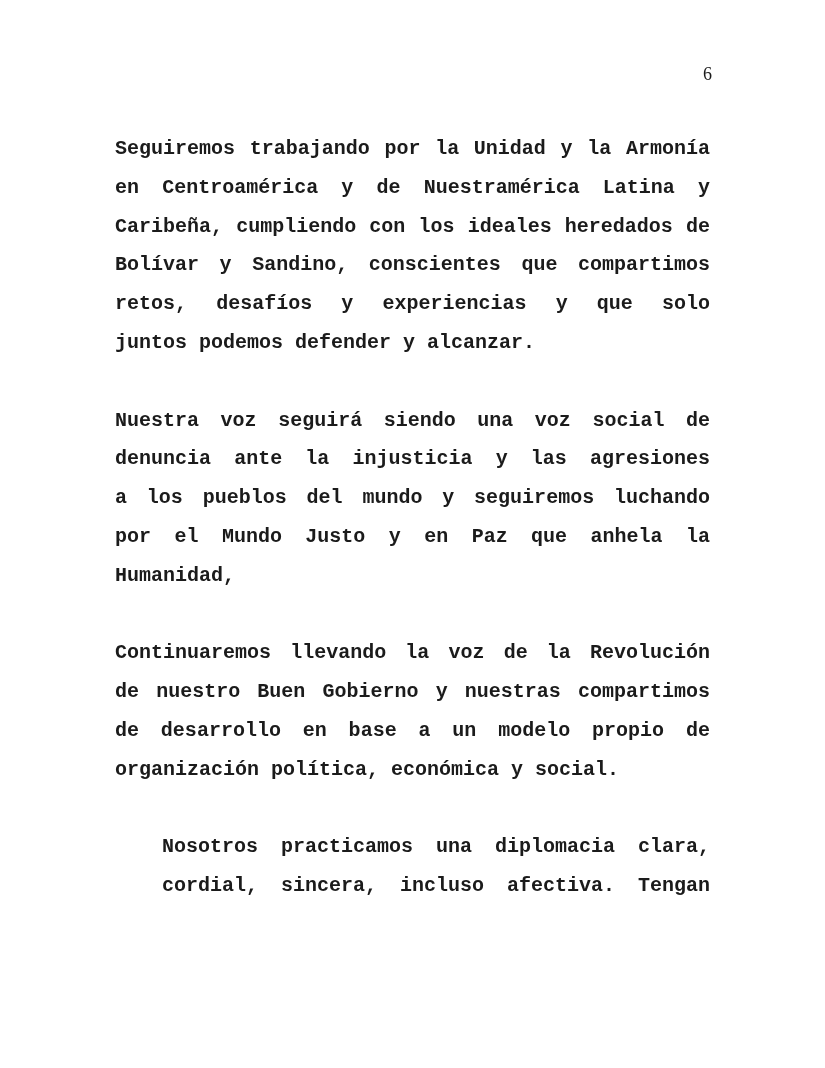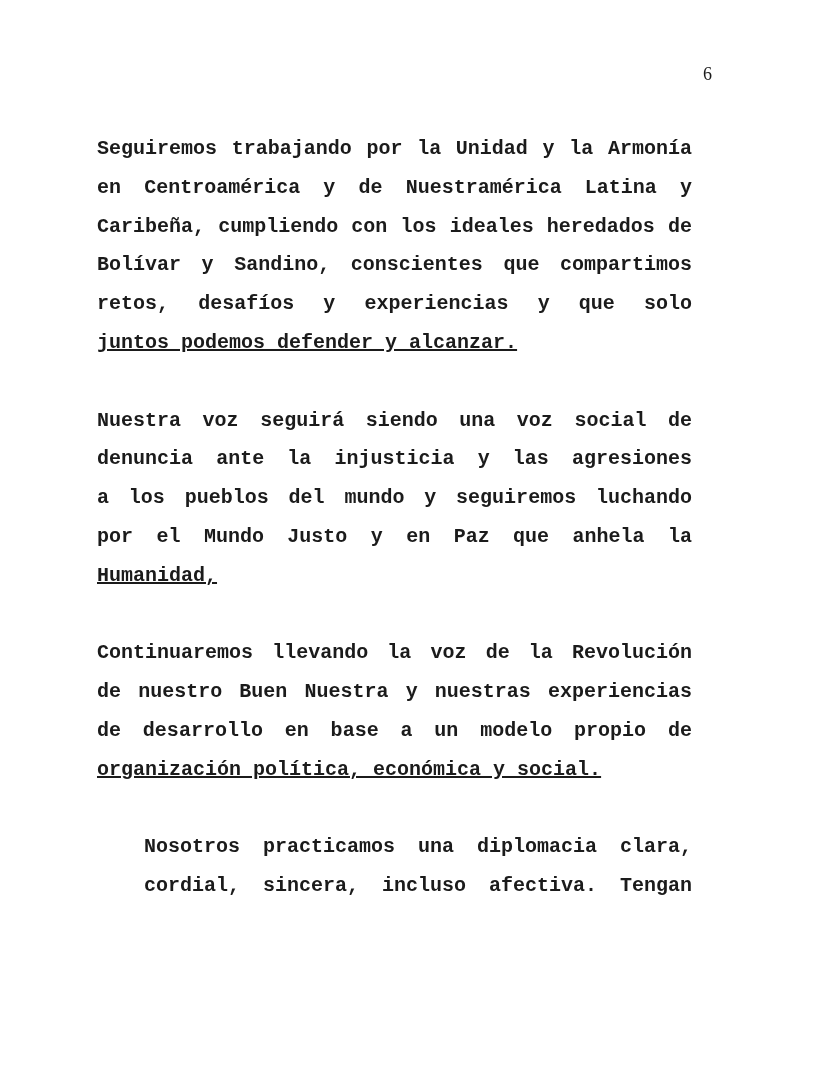--- a/index.html
+++ b/index.html
@@ -25,21 +25,21 @@
     left: 0;
     right: 113px;
     text-align: right;
     font-family: "Liberation Serif", "DejaVu Serif", serif;
     font-size: 18px;
     color: #1b1b1b;
   }
   .doc-body {
     position: absolute;
     top: 130px;
-    left: 97px;
+    left: 115px;
     width: 595px;
     font-family: "Liberation Mono", "DejaVu Sans Mono", monospace;
     font-size: 20px;
     font-weight: 700;
     line-height: 38.8px;
     color: #1b1b1b;
     letter-spacing: 0;
   }
   .paragraph {
     margin: 0 0 38.8px 0;
@@ -50,21 +50,20 @@
   }
   .line {
     width: 100%;
     white-space: nowrap;
     text-align: justify;
     text-align-last: justify;
   }
   .line.flush {
     text-align: right;
     text-align-last: left;
-    text-decoration: underline;
   }
 </style>
 </head>
 <body>
 
 <div class="page">
 
   <div class="page-number">6</div>
 
   <div class="doc-body">
@@ -81,21 +80,21 @@
     <div class="paragraph">
       <div class="line">Nuestra voz seguirá siendo una voz social de</div>
       <div class="line">denuncia ante la injusticia y las agresiones</div>
       <div class="line">a los pueblos del mundo y seguiremos luchando</div>
       <div class="line">por el Mundo Justo y en Paz que anhela la</div>
       <div class="line flush">Humanidad,</div>
     </div>
 
     <div class="paragraph">
       <div class="line">Continuaremos llevando la voz de la Revolución</div>
-      <div class="line">de nuestro Buen Nuestra y nuestras experiencias</div>
+      <div class="line">de nuestro Buen Gobierno y nuestras compartimos</div>
       <div class="line">de desarrollo en base a un modelo propio de</div>
       <div class="line flush">organización política, económica y social.</div>
     </div>
 
     <div class="paragraph">
       <div class="line">Nosotros practicamos una diplomacia clara,</div>
       <div class="line">cordial, sincera, incluso afectiva. Tengan</div>
     </div>
 
   </div>

